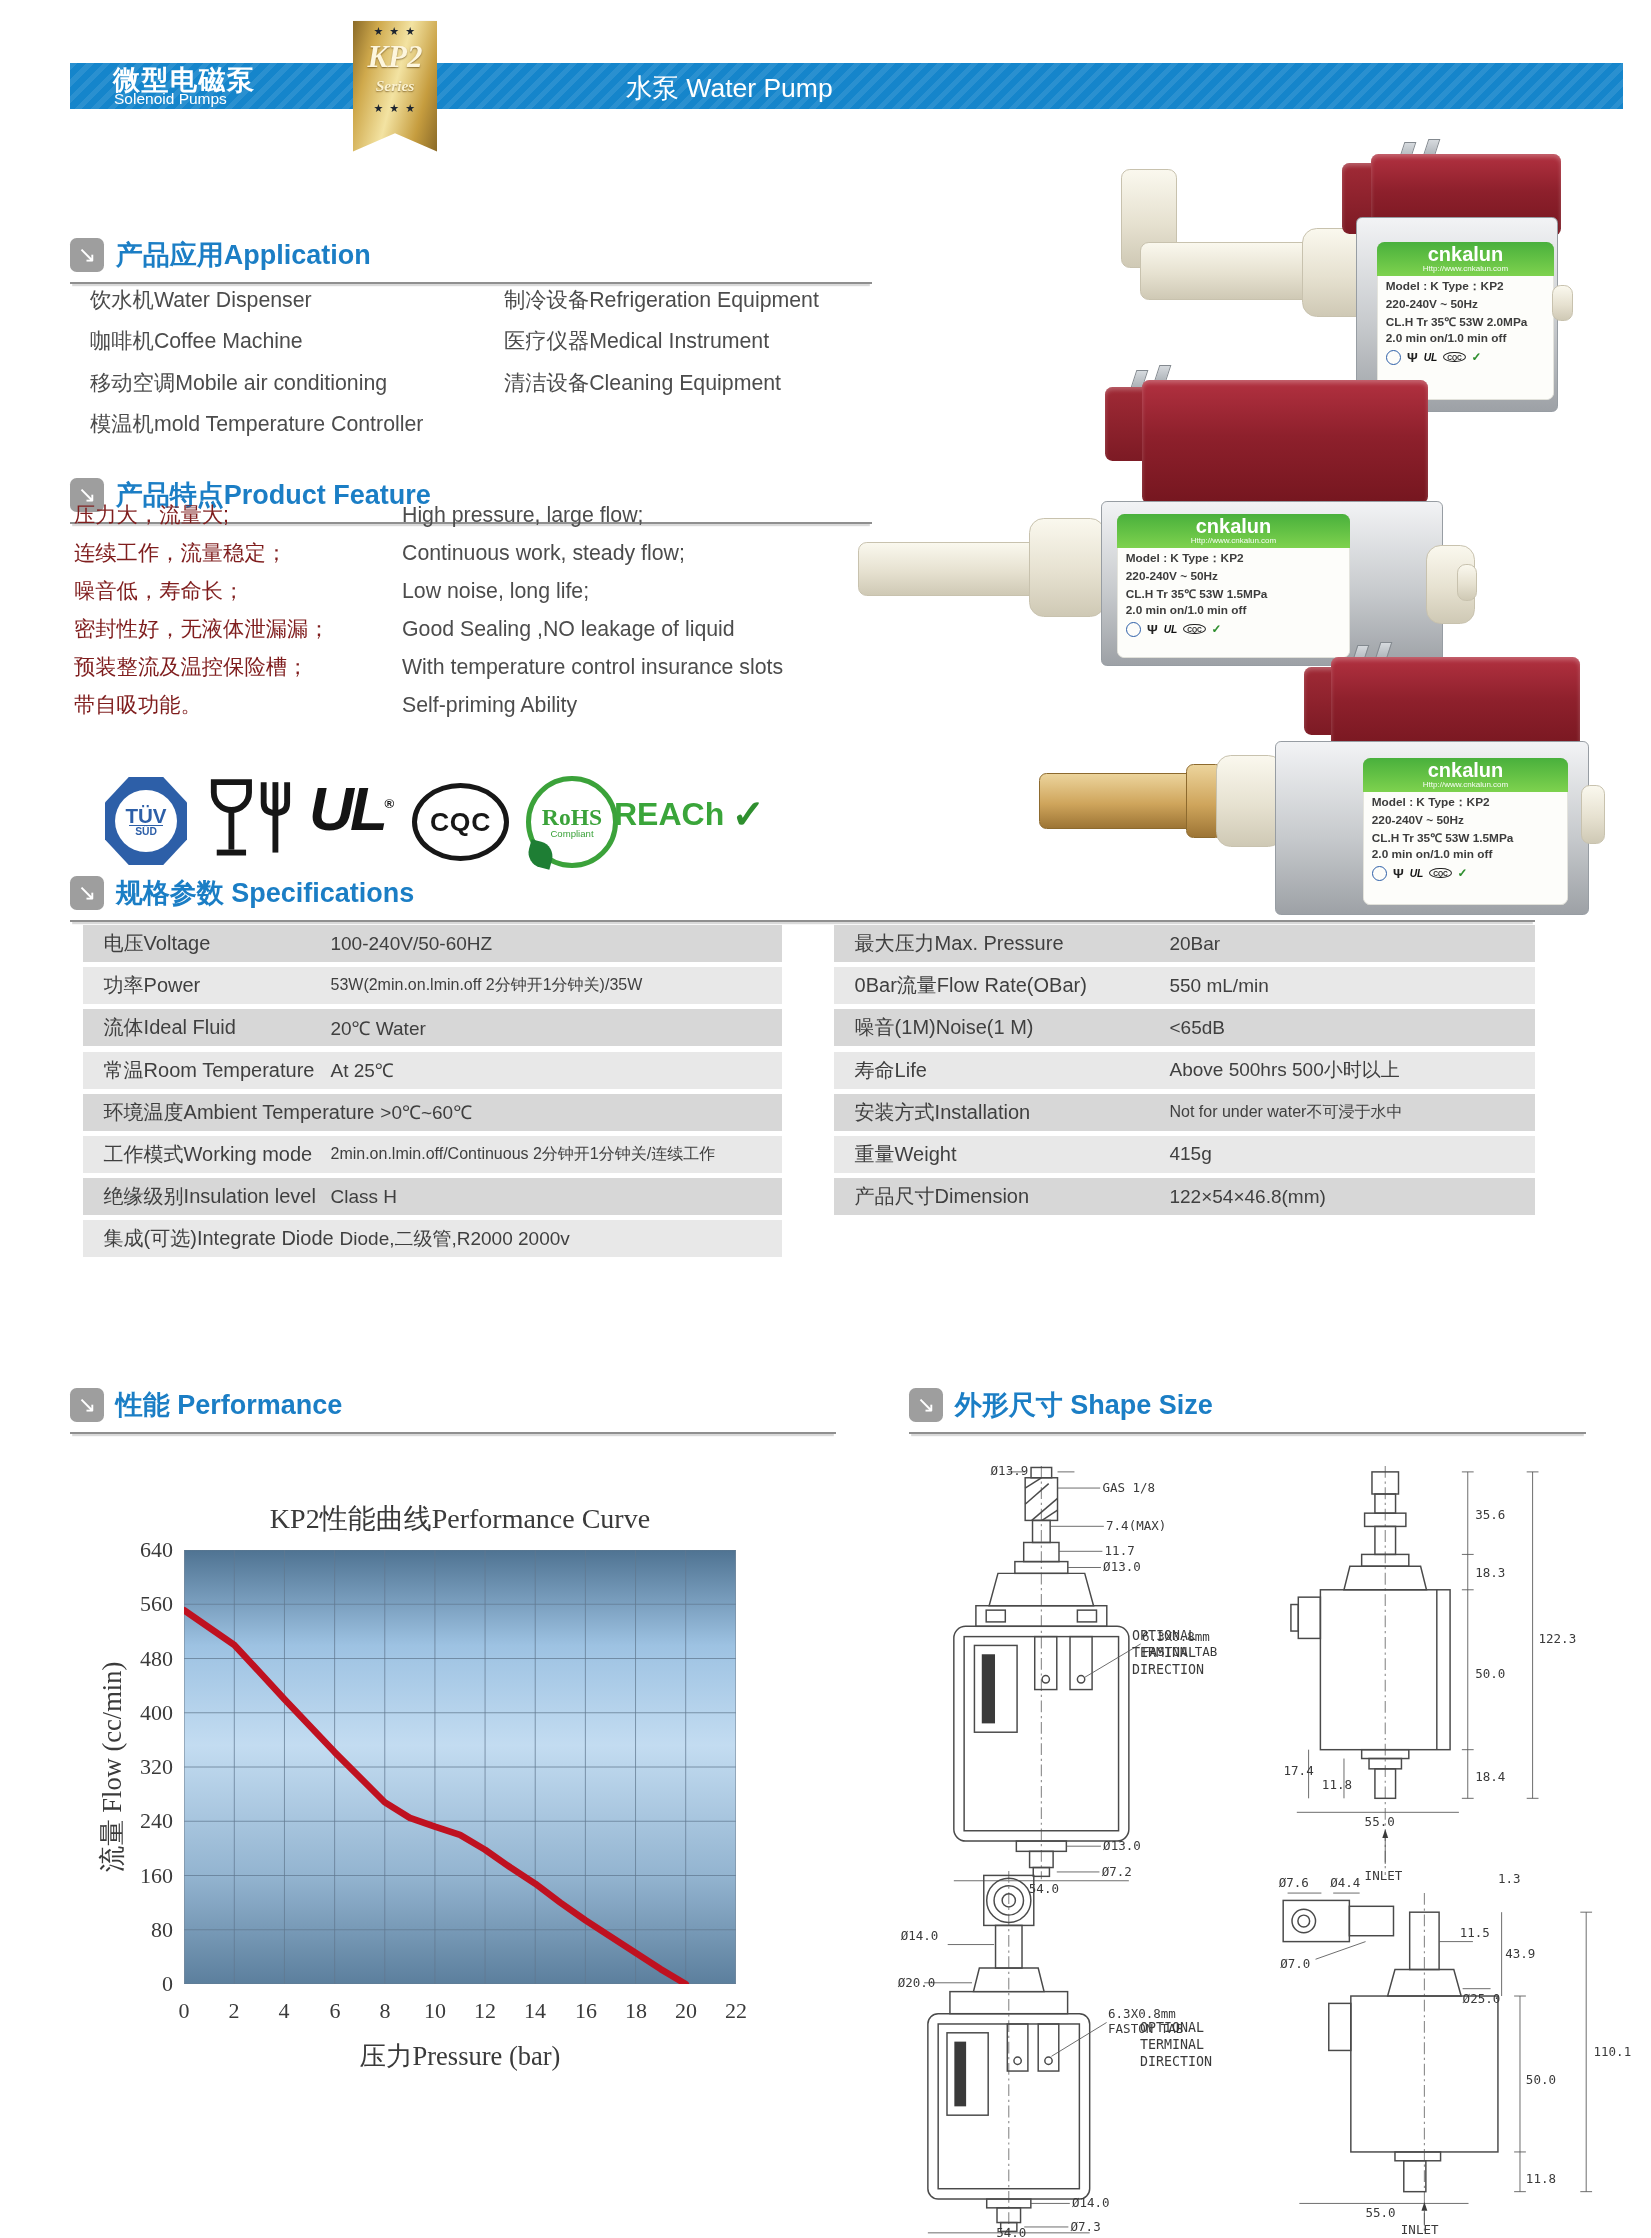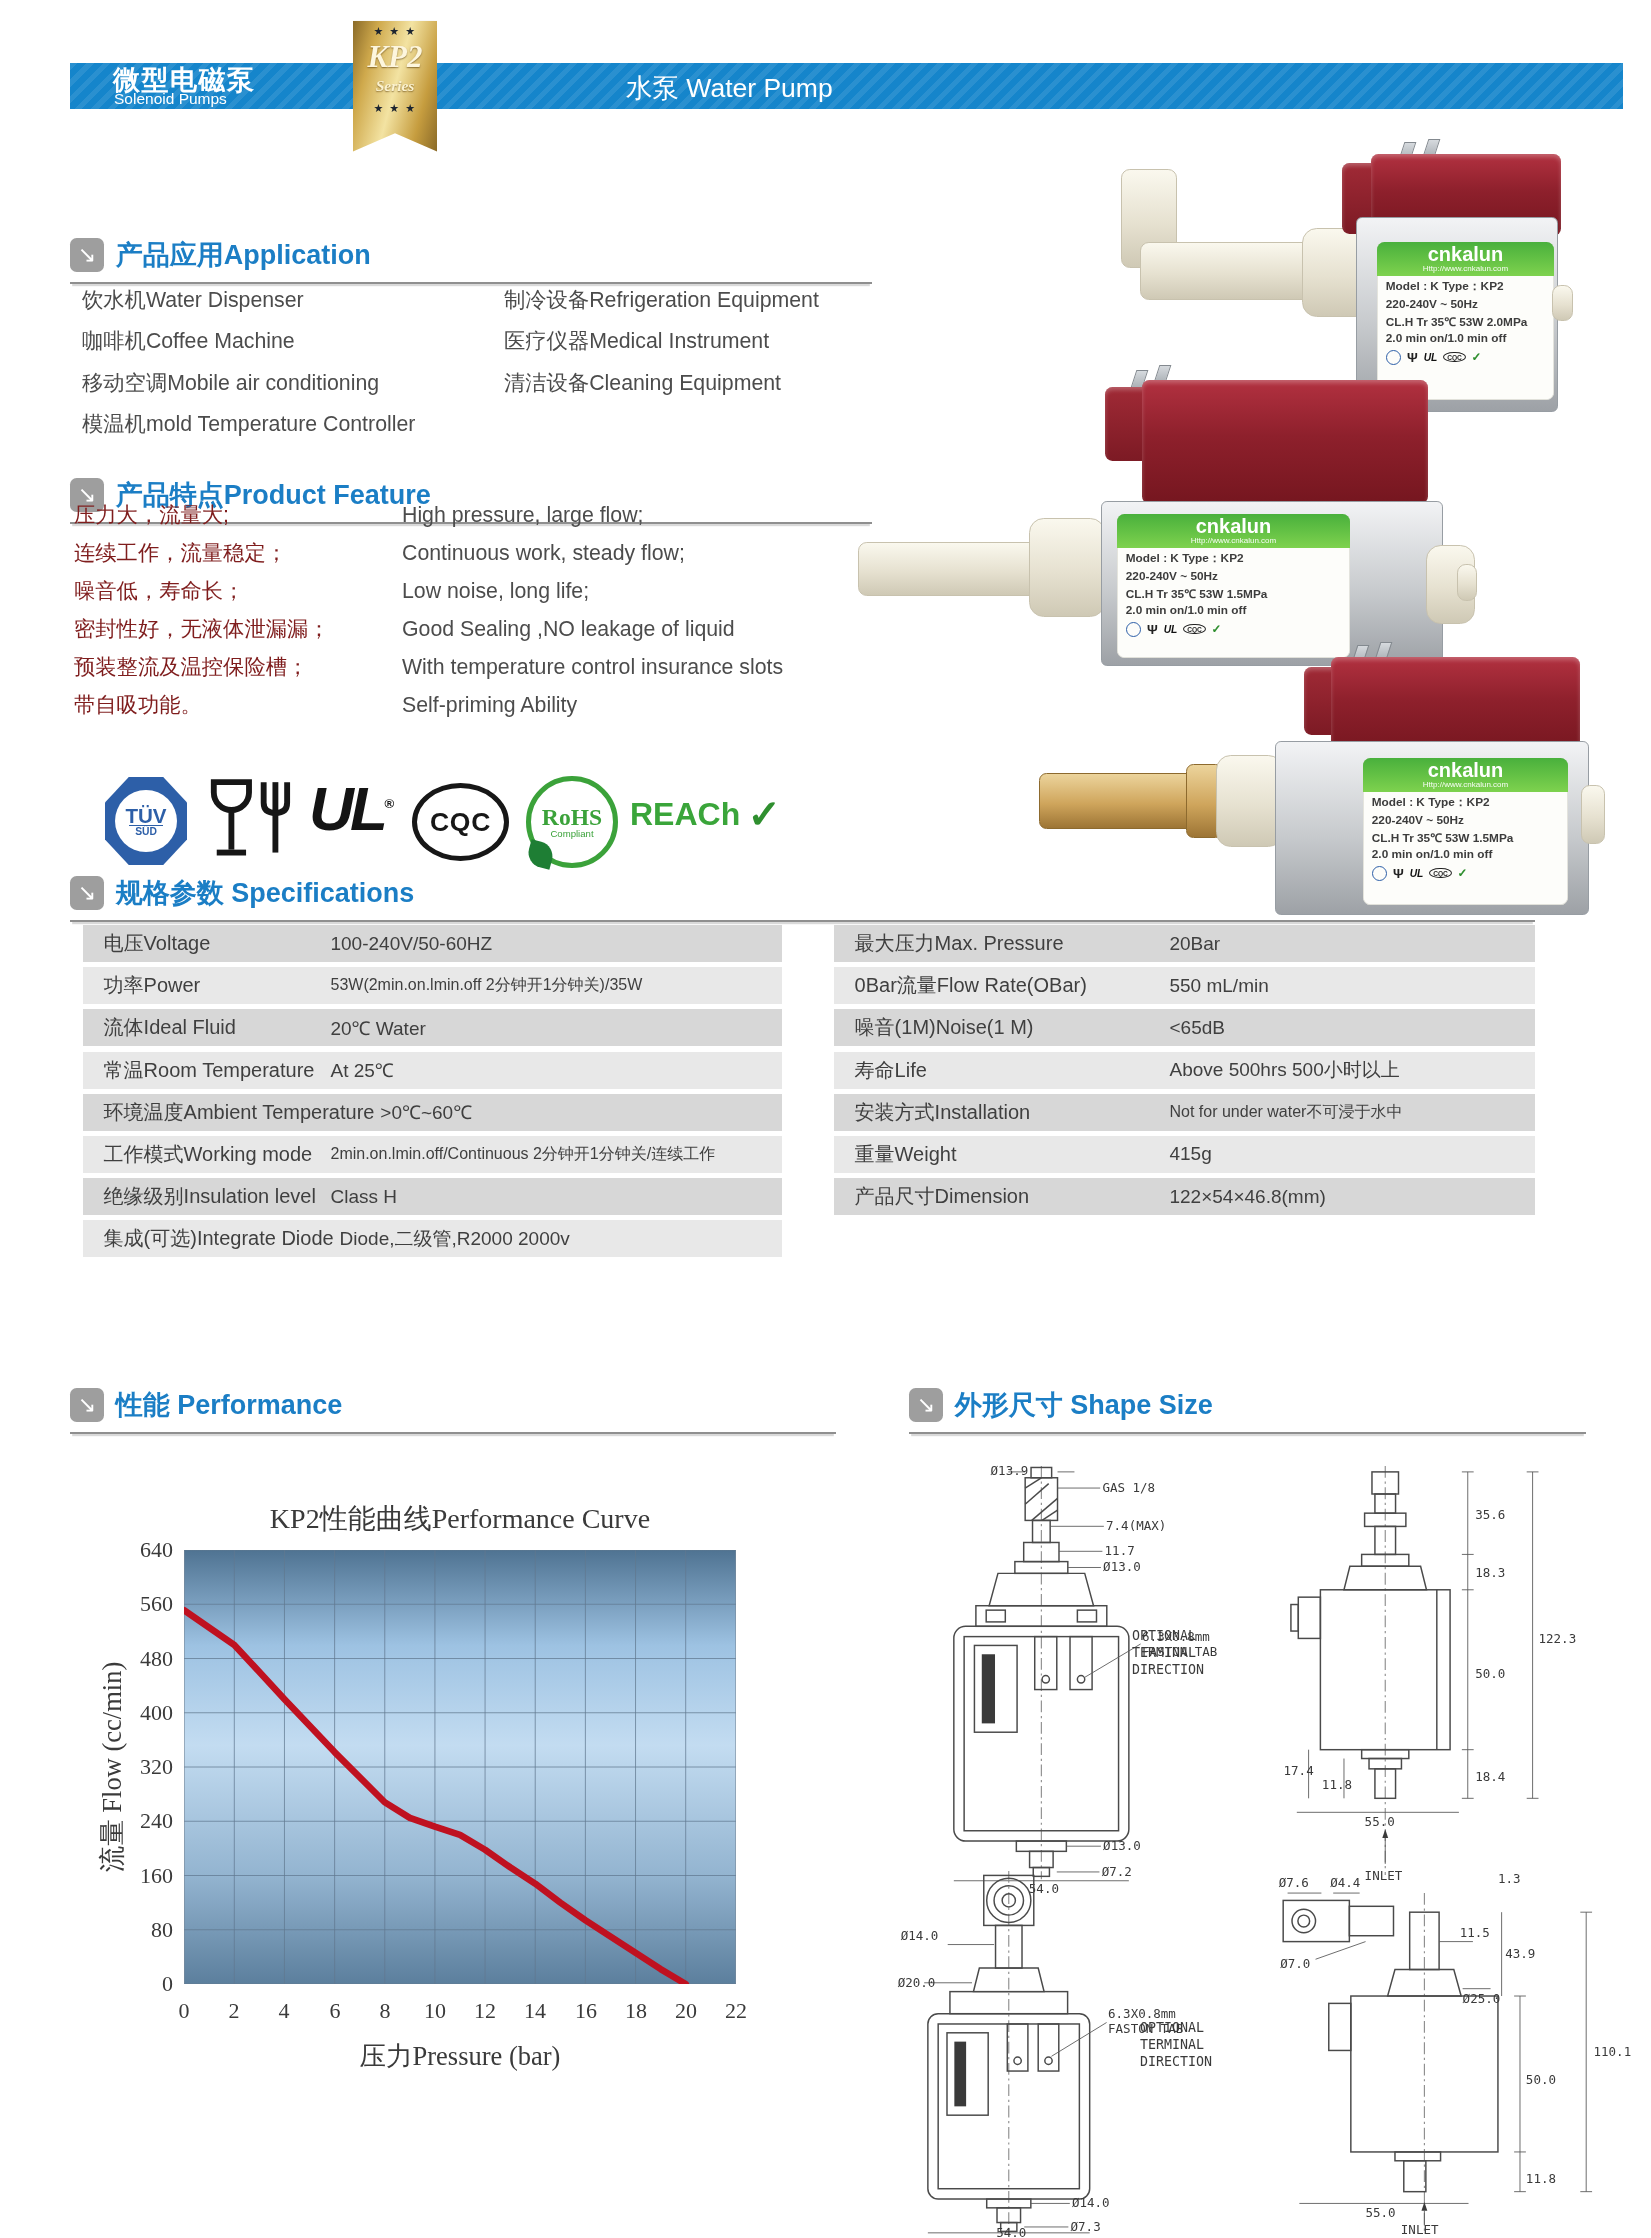--- a/index.html
+++ b/index.html
@@ -152,21 +152,21 @@
   </div>
   <div class="sec" style="left:70px;top:1387px;width:766px;">
     <span class="sec-ico">↘</span>
     <span class="sec-title">性能 Performance</span>
   </div>
   <div class="sec" style="left:909px;top:1387px;width:677px;">
     <span class="sec-ico">↘</span>
     <span class="sec-title">外形尺寸 Shape Size</span>
   </div>
 
-  <div id="app-col1" class="app-col" style="left:82px;top:289px;">
+  <div id="app-col1" class="app-col" style="left:90px;top:289px;">
       <div class="app-item">饮水机Water Dispenser</div>
       <div class="app-item">咖啡机Coffee Machine</div>
       <div class="app-item">移动空调Mobile air conditioning</div>
       <div class="app-item">模温机mold Temperature Controller</div>
     </div>
   <div id="app-col2" class="app-col" style="left:504px;top:289px;">
       <div class="app-item">制冷设备Refrigeration Equipment</div>
       <div class="app-item">医疗仪器Medical Instrument</div>
       <div class="app-item">清洁设备Cleaning Equipment</div>
     </div>
@@ -226,21 +226,21 @@
         <span>CQC</span>
       </div>
   </div>
   <div class="cert" style="left:526px;top:776px;">
     <div class="rohs-circ">
       <span class="r1">RoHS</span>
       <span class="r2">Compliant</span>
       <span class="rohs-leaf"></span>
     </div>
   </div>
-  <div class="cert reach" style="left:630px;top:791px;">
+  <div class="cert reach" style="left:614px;top:791px;">
     <span class="rtxt">REACh</span>
     <span class="rchk">✓</span>
   </div>
 
   <div id="spec-left" class="spec-table spec-left" style="left:83px;top:925px;width:699px;">
       <div class="srow">
     <span class="sl">电压Voltage</span>
     <span class="sv">100-240V/50-60HZ</span>
   </div>
       <div class="srow">

